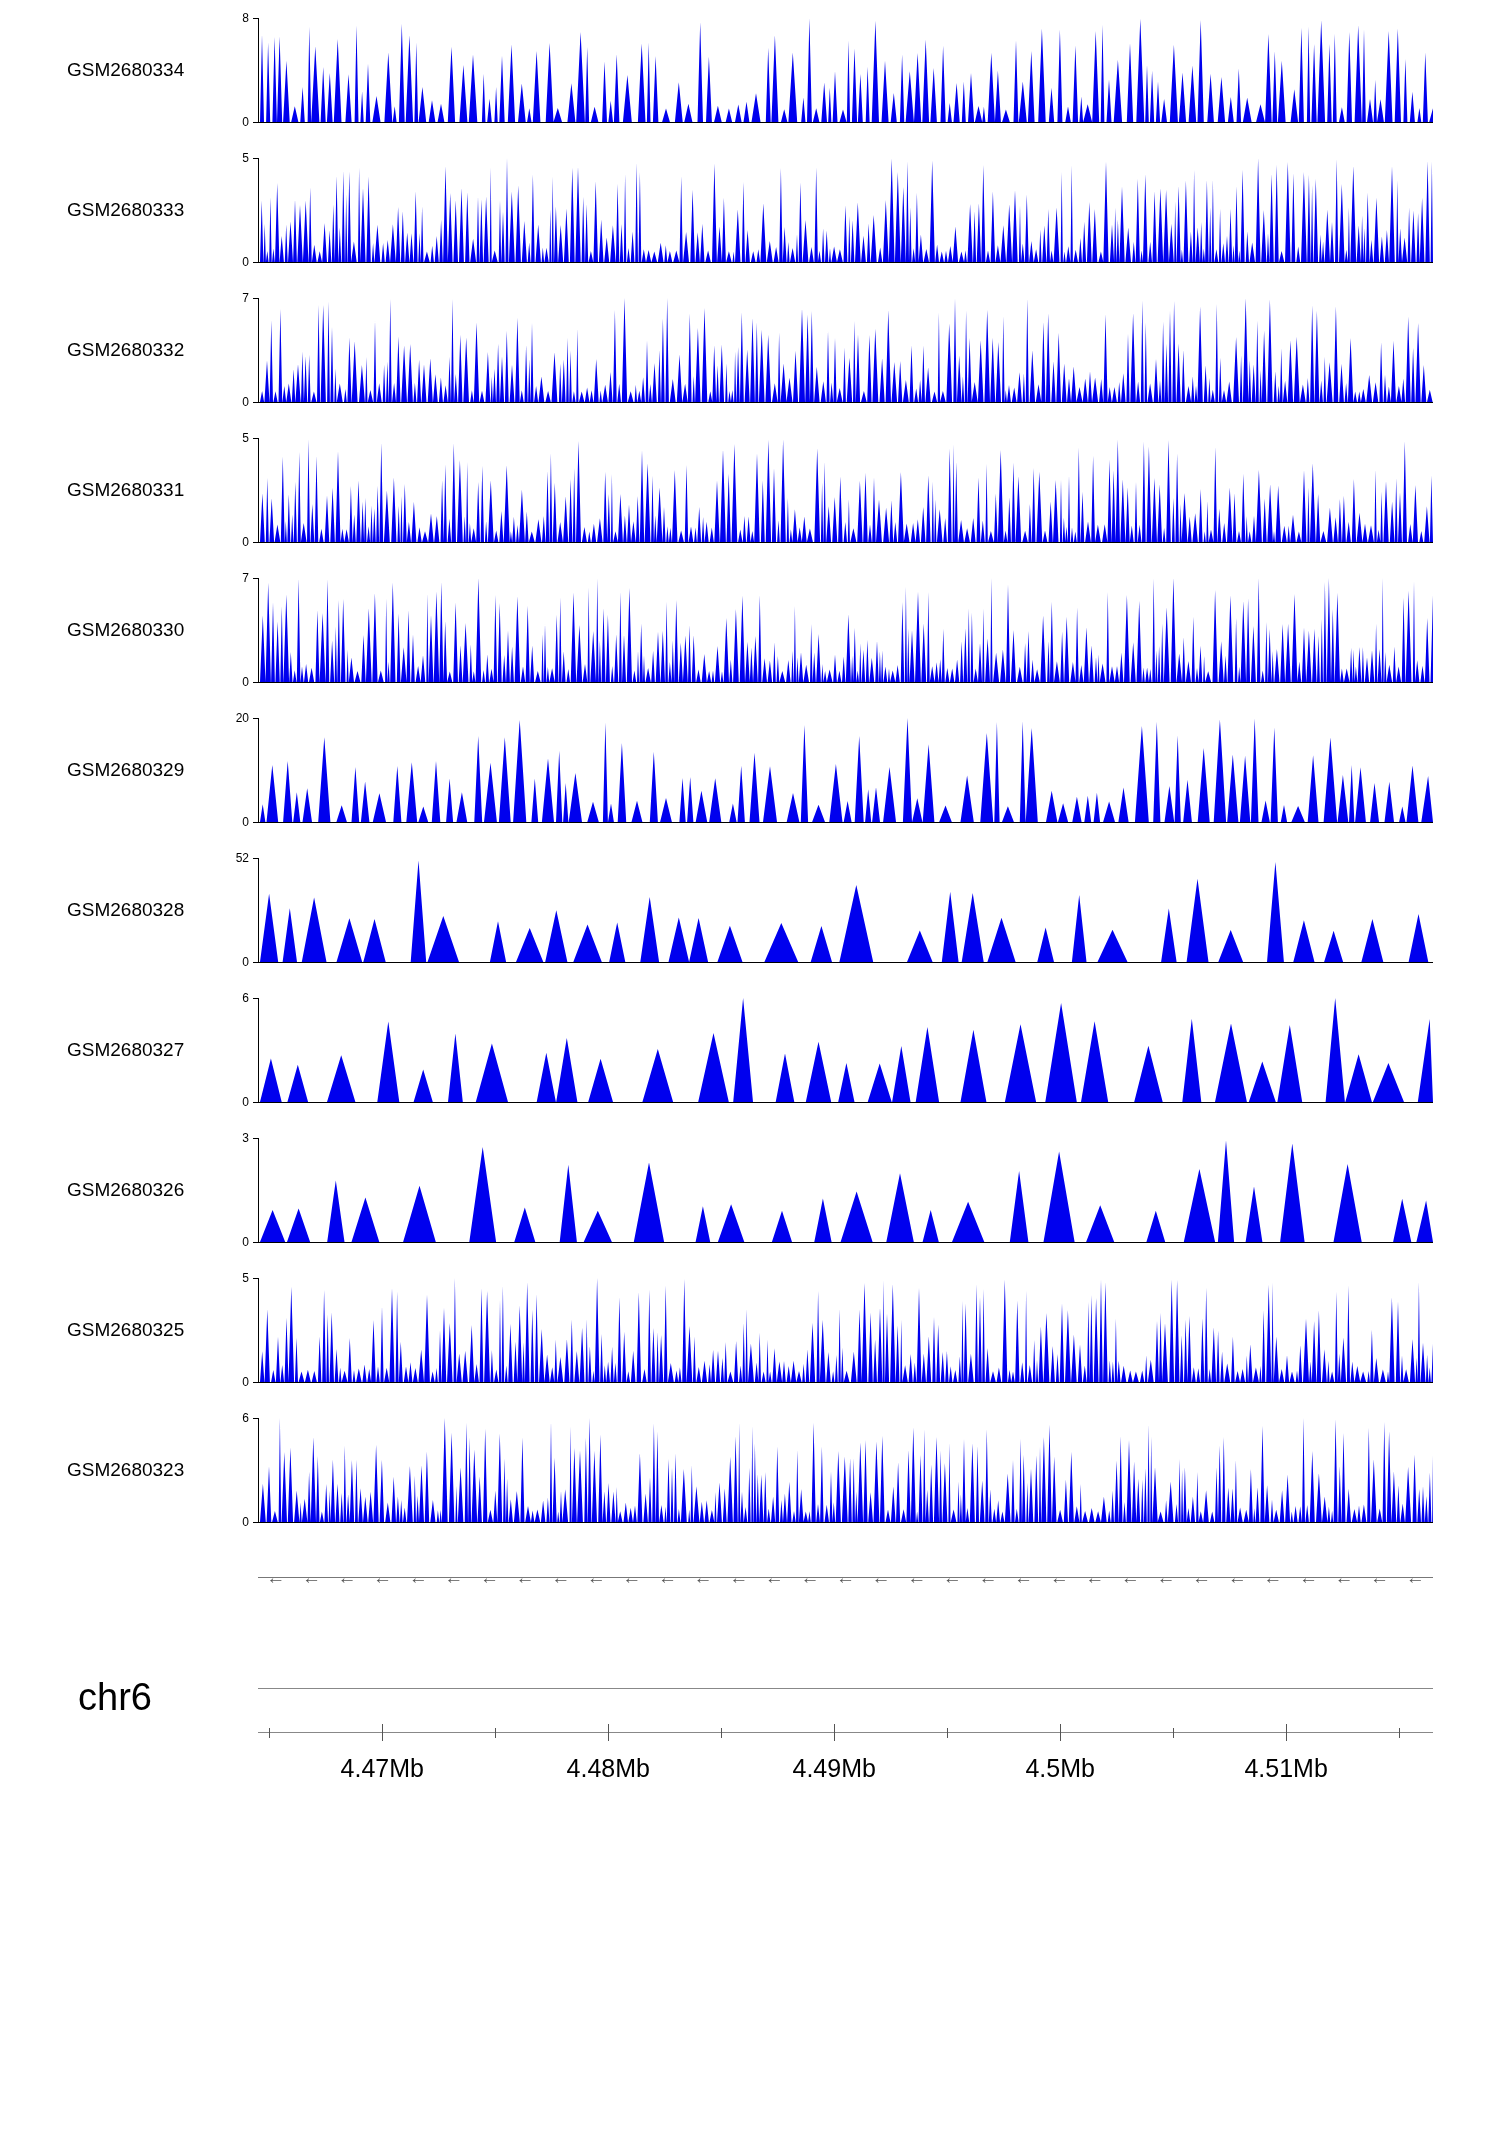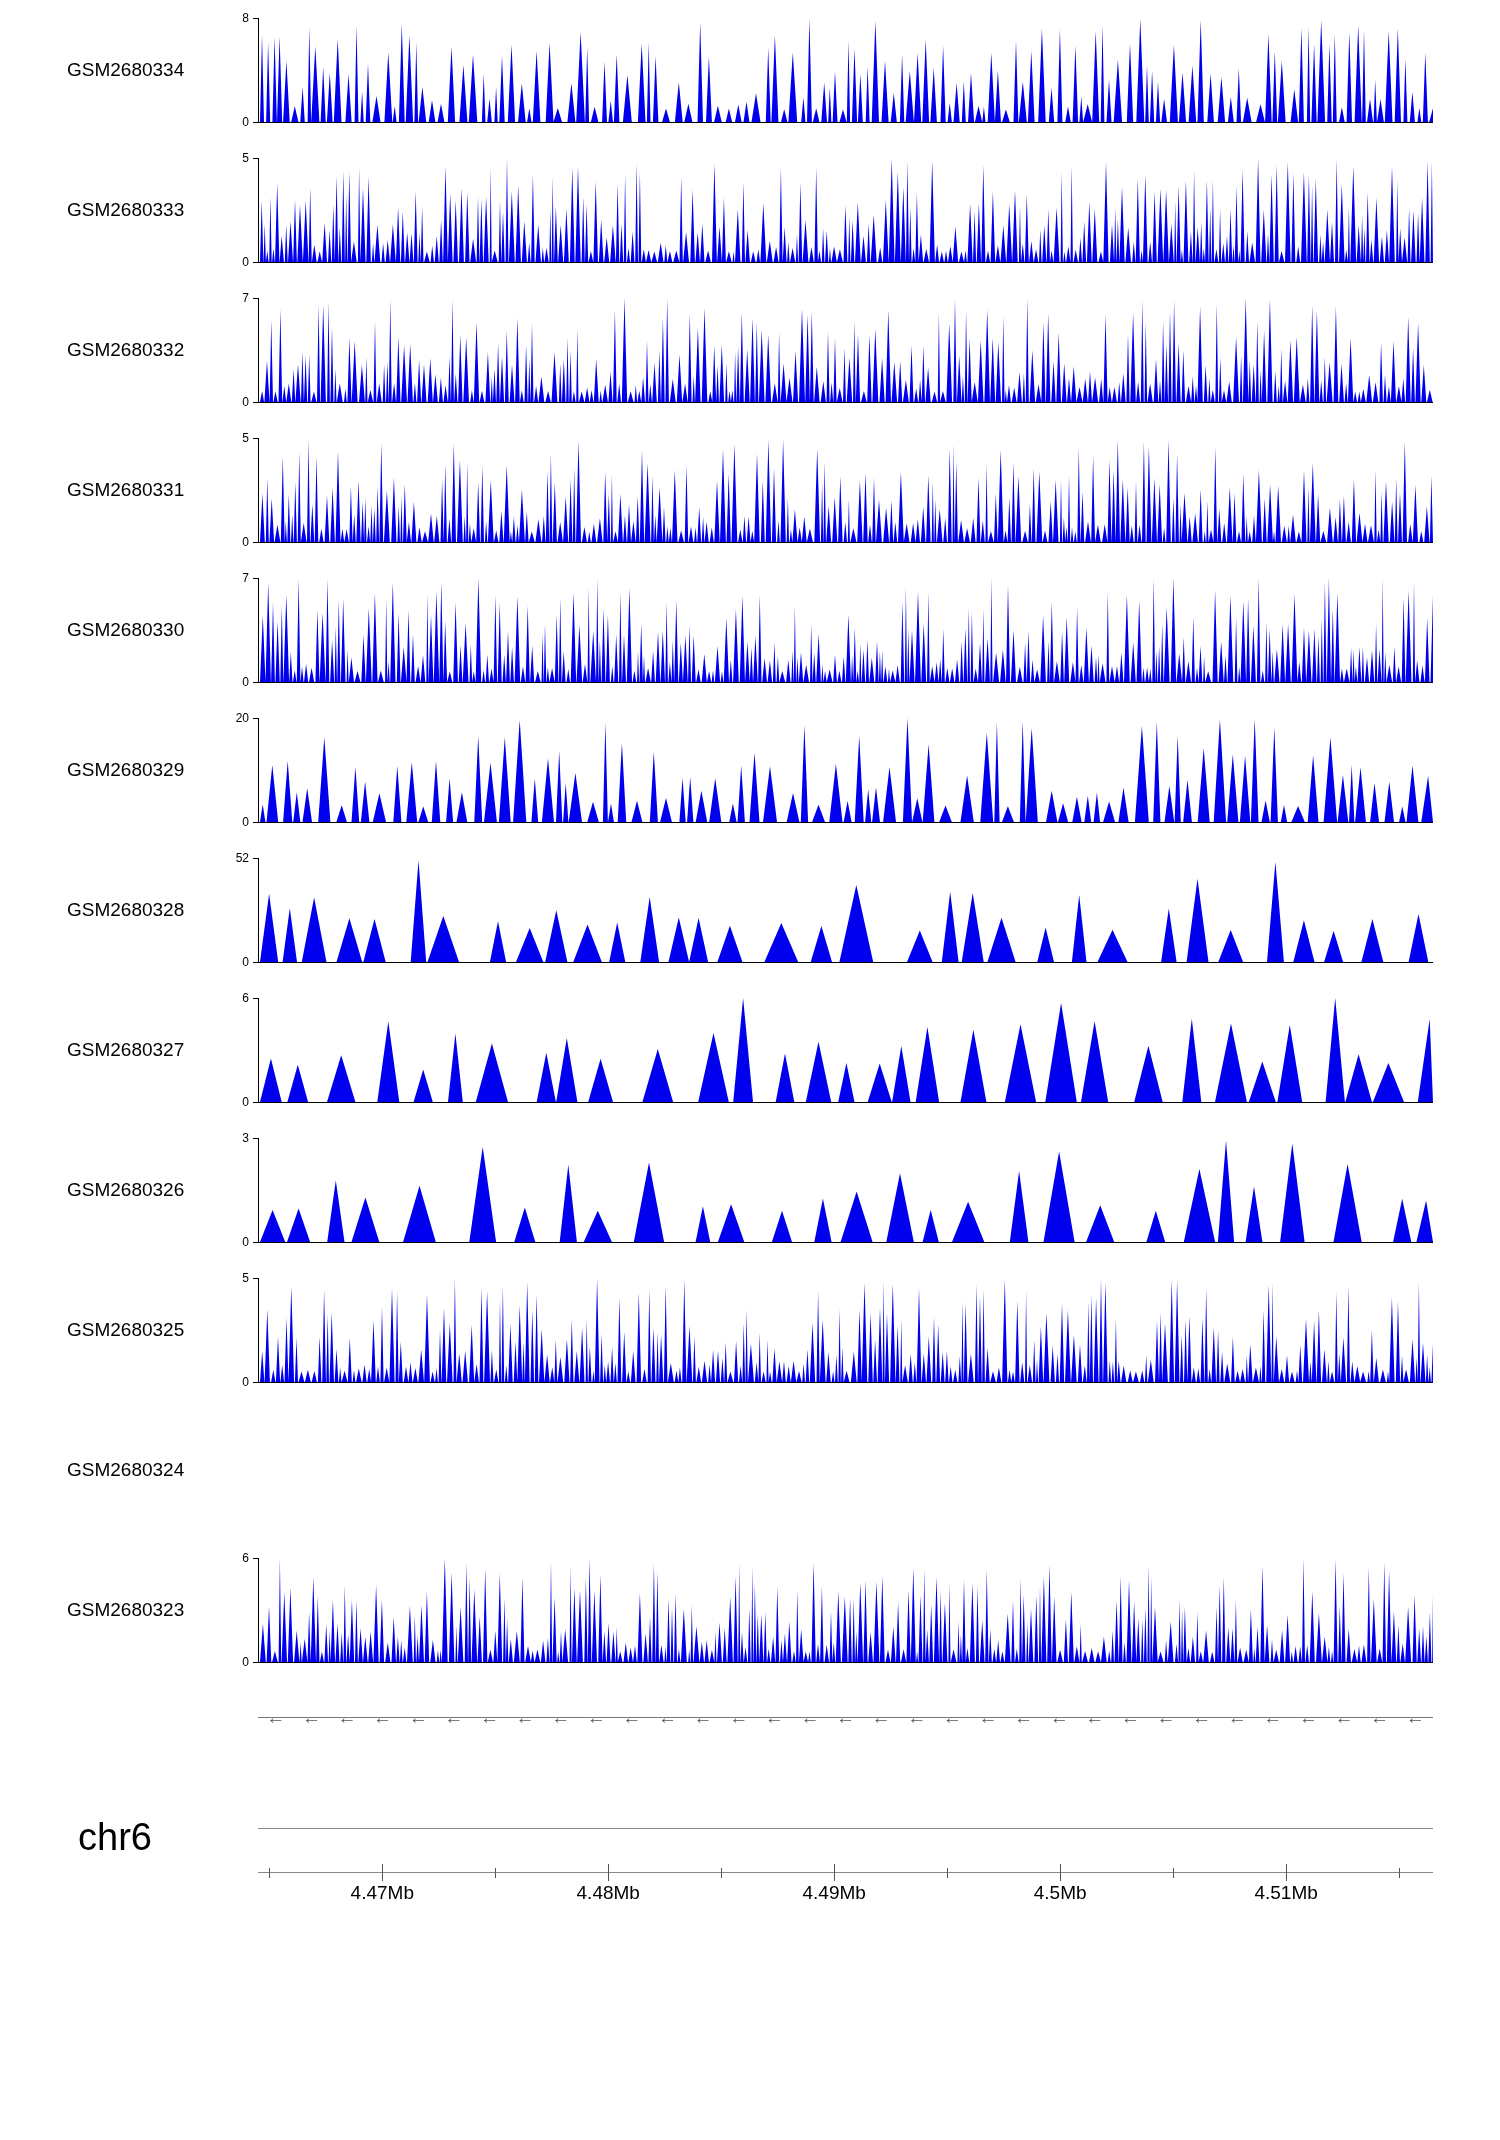--- a/index.html
+++ b/index.html
@@ -41,21 +41,21 @@
   
   .chrom-row{position:relative;height:170px;}
   .chrom-name{
     position:absolute;left:78px;top:46px;font-size:38px;color:#000;
   }
   .chrom-axis{position:absolute;left:258px;width:1175px;top:58px;height:100px;}
   .chrom-axis-line{position:absolute;left:0;right:0;top:0;height:1px;background:#888;}
   .chrom-tickline{position:absolute;left:0;right:0;top:44px;height:1px;background:#888;}
   .chrom-tick{position:absolute;top:36px;width:1px;height:17px;background:#555;}
   .chrom-tick-label{
-    position:absolute;top:54px;font-size:19px;color:#000;transform:translateX(-50%);
+    position:absolute;top:66px;font-size:25px;color:#000;transform:translateX(-50%);
     white-space:nowrap;
   }
 </style>
 </head>
 <body>
 
 <div class="genome-browser">
   <div id="tracks-container">
       <div class="track-row">
         <div class="track-label">GSM2680334</div>
@@ -209,24 +209,20 @@
             <span class="tick-label">5</span>
           </div>
           <div class="tick" style="top: 122px;">
             <span class="tick-label">0</span>
           </div>
           <div class="baseline" style="top: 122px;"></div>
           <svg class="signal-svg" viewBox="0 0 1175 140" preserveAspectRatio="none">
             <polygon points="0.0,122.0 2.0,122.0 4.2,91.3 6.4,122.0 6.6,122.0 9.3,49.2 11.9,122.0 13.1,122.0 15.3,109.9 17.5,122.0 17.9,122.0 20.0,76.8 22.1,122.0 22.4,122.0 24.2,105.1 26.1,122.0 26.5,122.0 28.5,57.8 30.5,122.0 30.5,122.0 33.3,26.8 36.1,122.0 36.9,122.0 38.5,77.8 40.0,122.0 40.6,122.0 43.5,111.5 46.4,122.0 46.9,122.0 49.9,109.8 52.8,122.0 53.7,122.0 56.3,111.1 58.9,122.0 59.9,122.0 61.6,76.4 63.4,122.0 64.2,122.0 66.1,30.0 68.0,122.0 68.3,122.0 69.7,54.4 71.0,122.0 71.5,122.0 73.7,52.3 76.0,122.0 76.6,122.0 78.5,88.9 80.4,122.0 80.9,122.0 82.2,107.5 83.5,122.0 83.7,122.0 86.6,110.7 89.5,122.0 89.8,122.0 91.8,77.9 93.8,122.0 94.6,122.0 96.0,110.0 97.4,122.0 98.1,122.0 100.8,108.4 103.6,122.0 104.4,122.0 106.5,104.5 108.7,122.0 109.3,122.0 111.2,109.1 113.1,122.0 113.1,122.0 115.5,60.0 117.8,122.0 118.3,122.0 120.0,106.5 121.8,122.0 122.4,122.0 124.0,46.3 125.6,122.0 126.1,122.0 128.7,107.7 131.2,122.0 131.4,122.0 134.0,28.2 136.6,122.0 137.5,122.0 139.1,31.5 140.6,122.0 140.8,122.0 142.8,81.7 144.8,122.0 145.8,122.0 148.0,106.6 150.3,122.0 150.5,122.0 152.5,102.2 154.4,122.0 154.9,122.0 157.4,108.1 159.8,122.0 160.4,122.0 163.2,89.6 166.0,122.0 166.2,122.0 169.0,34.7 171.9,122.0 172.6,122.0 174.6,111.5 176.7,122.0 177.1,122.0 178.5,107.9 179.9,122.0 180.6,122.0 182.0,70.3 183.4,122.0 183.6,122.0 186.0,47.8 188.3,122.0 189.0,122.0 191.8,63.0 194.6,122.0 195.5,122.0 196.9,18.0 198.4,122.0 198.6,122.0 201.2,93.5 203.8,122.0 204.5,122.0 207.2,90.7 209.9,122.0 211.1,122.0 213.7,65.0 216.2,122.0 216.3,122.0 218.6,104.0 220.9,122.0 221.5,122.0 223.5,28.2 225.4,122.0 226.1,122.0 229.1,31.0 232.0,122.0 232.4,122.0 233.9,90.1 235.5,122.0 236.1,122.0 238.3,109.6 240.4,122.0 240.9,122.0 242.0,40.1 243.1,122.0 243.5,122.0 244.9,25.7 246.2,122.0 246.8,122.0 248.3,105.6 249.7,122.0 250.2,122.0 252.4,63.8 254.7,122.0 255.7,122.0 257.5,81.6 259.3,122.0 259.3,122.0 261.7,45.4 264.2,122.0 264.3,122.0 265.5,82.3 266.8,122.0 266.9,122.0 269.2,22.3 271.6,122.0 272.5,122.0 274.3,49.7 276.1,122.0 276.8,122.0 278.6,34.3 280.4,122.0 281.0,122.0 283.7,69.1 286.3,122.0 286.4,122.0 289.1,94.5 291.7,122.0 292.0,122.0 294.2,107.2 296.3,122.0 296.4,122.0 297.8,79.6 299.3,122.0 299.5,122.0 302.4,97.1 305.2,122.0 306.3,122.0 308.9,79.3 311.5,122.0 312.1,122.0 313.8,59.4 315.5,122.0 316.3,122.0 318.8,91.1 321.3,122.0 321.6,122.0 324.1,67.7 326.5,122.0 327.6,122.0 328.7,59.1 329.9,122.0 330.3,122.0 331.9,86.2 333.5,122.0 334.3,122.0 335.4,110.7 336.6,122.0 336.7,122.0 339.1,18.0 341.5,122.0 342.1,122.0 343.6,74.0 345.1,122.0 345.5,122.0 346.8,105.2 348.1,122.0 348.3,122.0 350.1,101.7 352.0,122.0 352.5,122.0 354.1,86.7 355.7,122.0 355.9,122.0 357.4,102.8 358.8,122.0 359.5,122.0 361.4,37.3 363.3,122.0 364.1,122.0 366.2,71.8 368.3,122.0 368.6,122.0 370.3,111.2 372.1,122.0 372.9,122.0 375.2,90.8 377.5,122.0 378.6,122.0 380.8,32.3 383.1,122.0 384.2,122.0 386.5,109.0 388.7,122.0 389.7,122.0 391.3,29.4 392.9,122.0 393.4,122.0 395.4,68.0 397.5,122.0 398.3,122.0 399.6,72.0 400.8,122.0 401.0,122.0 403.1,75.1 405.3,122.0 405.9,122.0 407.7,25.4 409.5,122.0 409.9,122.0 412.8,103.1 415.8,122.0 416.7,122.0 418.5,110.5 420.3,122.0 420.4,122.0 421.9,107.3 423.5,122.0 424.2,122.0 426.3,19.0 428.4,122.0 428.6,122.0 431.5,66.0 434.3,122.0 434.9,122.0 436.4,76.6 437.9,122.0 438.4,122.0 440.8,107.1 443.1,122.0 443.9,122.0 446.5,100.7 449.1,122.0 450.1,122.0 451.6,104.3 453.0,122.0 453.1,122.0 455.1,89.7 457.1,122.0 457.9,122.0 460.0,90.8 462.1,122.0 462.8,122.0 464.4,98.1 466.0,122.0 466.2,122.0 467.7,81.9 469.2,122.0 469.6,122.0 472.4,111.4 475.2,122.0 476.0,122.0 478.1,81.0 480.2,122.0 481.0,122.0 482.6,105.6 484.2,122.0 484.4,122.0 485.7,63.1 487.1,122.0 487.4,122.0 488.6,49.1 489.8,122.0 490.0,122.0 492.9,83.4 495.9,122.0 496.8,122.0 498.6,102.4 500.4,122.0 500.4,122.0 501.7,72.7 503.0,122.0 503.6,122.0 505.6,111.5 507.6,122.0 508.4,122.0 509.5,79.5 510.6,122.0 510.6,122.0 512.1,111.5 513.6,122.0 514.3,122.0 516.5,88.3 518.6,122.0 518.8,122.0 521.4,101.4 524.1,122.0 524.2,122.0 526.0,101.1 527.8,122.0 528.6,122.0 530.7,105.9 532.7,122.0 532.9,122.0 535.6,100.8 538.2,122.0 538.4,122.0 541.0,110.9 543.6,122.0 544.2,122.0 545.6,103.7 547.0,122.0 547.7,122.0 549.4,89.2 551.2,122.0 551.8,122.0 554.5,62.8 557.2,122.0 558.5,122.0 560.1,30.9 561.7,122.0 561.8,122.0 564.7,59.7 567.6,122.0 568.2,122.0 570.4,92.1 572.7,122.0 573.7,122.0 575.1,111.3 576.5,122.0 577.0,122.0 578.4,94.9 579.8,122.0 580.4,122.0 581.6,48.8 582.8,122.0 583.1,122.0 584.4,87.5 585.6,122.0 585.8,122.0 588.6,110.7 591.5,122.0 592.9,122.0 595.8,91.6 598.7,122.0 599.3,122.0 601.5,49.5 603.7,122.0 603.7,122.0 606.5,22.9 609.3,122.0 610.3,122.0 612.6,52.5 614.8,122.0 615.3,122.0 617.1,79.6 619.0,122.0 619.6,122.0 622.0,47.4 624.3,122.0 624.6,122.0 625.6,20.2 626.7,122.0 626.9,122.0 629.0,53.5 631.1,122.0 632.1,122.0 634.8,24.1 637.5,122.0 637.7,122.0 639.6,65.6 641.5,122.0 642.2,122.0 643.3,59.7 644.3,122.0 644.4,122.0 647.1,105.2 649.8,122.0 650.6,122.0 652.7,94.0 654.7,122.0 655.3,122.0 656.8,102.6 658.3,122.0 658.6,122.0 661.0,28.0 663.4,122.0 663.7,122.0 665.8,93.5 668.0,122.0 668.5,122.0 670.8,76.3 673.2,122.0 674.3,122.0 676.0,57.0 677.7,122.0 678.3,122.0 680.2,64.5 682.1,122.0 682.7,122.0 684.7,92.1 686.6,122.0 687.2,122.0 688.9,90.9 690.6,122.0 691.0,122.0 692.7,106.2 694.4,122.0 695.1,122.0 697.3,110.1 699.4,122.0 700.4,122.0 701.8,96.2 703.2,122.0 703.4,122.0 704.5,40.8 705.5,122.0 705.7,122.0 707.6,43.6 709.5,122.0 710.1,122.0 712.9,93.7 715.7,122.0 716.9,122.0 718.5,24.2 720.0,122.0 720.1,122.0 722.0,37.1 723.8,122.0 724.2,122.0 725.6,28.9 726.9,122.0 727.5,122.0 729.6,88.1 731.7,122.0 732.3,122.0 735.0,111.3 737.8,122.0 738.6,122.0 740.9,107.5 743.3,122.0 744.1,122.0 746.8,19.5 749.4,122.0 749.9,122.0 751.6,109.7 753.2,122.0 753.3,122.0 755.0,111.6 756.8,122.0 757.1,122.0 759.3,40.6 761.5,122.0 762.2,122.0 764.2,102.2 766.3,122.0 767.0,122.0 768.1,30.7 769.1,122.0 769.6,122.0 771.8,104.9 774.1,122.0 774.8,122.0 776.2,79.9 777.6,122.0 778.0,122.0 779.0,99.8 780.1,122.0 780.6,122.0 782.9,66.5 785.2,122.0 785.5,122.0 788.4,52.9 791.4,122.0 792.5,122.0 794.7,86.0 796.9,122.0 797.9,122.0 799.5,94.0 801.0,122.0 801.7,122.0 804.0,43.3 806.2,122.0 807.0,122.0 809.9,50.1 812.8,122.0 813.1,122.0 815.9,74.4 818.7,122.0 819.8,122.0 822.0,84.4 824.2,122.0 824.9,122.0 826.8,105.6 828.7,122.0 829.0,122.0 830.4,41.9 831.7,122.0 831.7,122.0 833.4,35.1 835.0,122.0 835.7,122.0 838.1,38.1 840.6,122.0 841.2,122.0 843.0,19.6 844.8,122.0 845.1,122.0 847.4,22.2 849.7,122.0 850.5,122.0 851.8,100.3 853.1,122.0 853.6,122.0 854.9,101.4 856.2,122.0 856.7,122.0 857.9,58.5 859.1,122.0 859.1,122.0 860.8,100.7 862.5,122.0 863.1,122.0 865.7,105.7 868.4,122.0 869.7,122.0 872.2,110.4 874.7,122.0 875.1,122.0 877.9,111.4 880.8,122.0 882.0,122.0 884.2,110.5 886.3,122.0 886.9,122.0 888.2,95.3 889.4,122.0 889.9,122.0 892.8,99.8 895.7,122.0 897.0,122.0 899.0,61.1 901.0,122.0 901.0,122.0 902.6,52.8 904.1,122.0 904.1,122.0 907.0,63.2 909.9,122.0 911.3,122.0 913.7,19.8 916.1,122.0 916.7,122.0 919.1,19.9 921.5,122.0 922.0,122.0 923.7,75.3 925.3,122.0 926.0,122.0 927.6,59.5 929.3,122.0 929.3,122.0 931.4,56.0 933.5,122.0 933.8,122.0 935.8,107.3 937.8,122.0 938.5,122.0 940.3,108.3 942.1,122.0 942.6,122.0 944.4,58.3 946.3,122.0 946.6,122.0 948.2,27.8 949.8,122.0 950.2,122.0 951.7,109.1 953.1,122.0 953.4,122.0 955.8,67.3 958.1,122.0 958.5,122.0 960.1,70.4 961.6,122.0 962.3,122.0 964.1,91.6 965.8,122.0 966.3,122.0 969.2,103.5 972.2,122.0 973.1,122.0 974.9,76.6 976.7,122.0 977.2,122.0 979.6,110.9 982.0,122.0 982.2,122.0 984.6,108.9 987.1,122.0 987.7,122.0 988.8,95.4 990.0,122.0 990.1,122.0 992.3,84.3 994.6,122.0 995.0,122.0 997.9,107.5 1000.9,122.0 1001.3,122.0 1002.4,105.7 1003.6,122.0 1003.9,122.0 1005.6,50.3 1007.3,122.0 1008.2,122.0 1010.7,24.8 1013.3,122.0 1013.5,122.0 1014.6,22.5 1015.6,122.0 1015.7,122.0 1018.3,76.4 1020.9,122.0 1021.1,122.0 1023.7,109.1 1026.2,122.0 1026.9,122.0 1029.0,95.3 1031.1,122.0 1031.5,122.0 1034.0,111.5 1036.6,122.0 1037.7,122.0 1039.0,110.6 1040.3,122.0 1040.4,122.0 1042.3,85.3 1044.2,122.0 1045.0,122.0 1048.0,58.7 1051.0,122.0 1051.1,122.0 1052.4,101.4 1053.7,122.0 1053.8,122.0 1056.1,60.9 1058.4,122.0 1058.7,122.0 1060.9,50.2 1063.1,122.0 1064.0,122.0 1066.4,89.3 1068.8,122.0 1069.2,122.0 1070.4,100.8 1071.6,122.0 1071.8,122.0 1074.1,111.4 1076.3,122.0 1076.9,122.0 1078.3,31.8 1079.8,122.0 1079.8,122.0 1081.3,93.4 1082.7,122.0 1082.8,122.0 1085.4,77.6 1088.1,122.0 1088.9,122.0 1090.4,25.6 1092.0,122.0 1092.4,122.0 1094.3,101.5 1096.3,122.0 1096.5,122.0 1099.3,106.0 1102.2,122.0 1102.2,122.0 1105.1,111.5 1108.1,122.0 1109.3,122.0 1110.6,111.0 1111.9,122.0 1112.2,122.0 1113.9,69.7 1115.6,122.0 1115.8,122.0 1118.3,98.1 1120.9,122.0 1122.1,122.0 1124.9,109.6 1127.8,122.0 1128.9,122.0 1130.0,111.3 1131.2,122.0 1131.2,122.0 1133.9,37.4 1136.6,122.0 1137.8,122.0 1140.0,41.6 1142.1,122.0 1142.6,122.0 1144.0,95.5 1145.4,122.0 1145.4,122.0 1148.1,109.3 1150.8,122.0 1151.9,122.0 1154.5,78.9 1157.1,122.0 1157.5,122.0 1158.6,97.8 1159.7,122.0 1159.7,122.0 1160.9,22.1 1162.2,122.0 1162.5,122.0 1165.0,82.7 1167.5,122.0 1167.9,122.0 1169.1,94.7 1170.4,122.0 1170.6,122.0 1171.7,107.2 1172.9,122.0 1173.4,122.0 1175.2,78.9 1175.0,122.0 1175.0,122.0" fill="#0000ee"></polygon>
           </svg>
         </div>
-      </div>
-      <div class="track-row">
-        <div class="track-label">GSM2680324</div>
-        <div class="track-plot"></div>
       </div>
       <div class="track-row">
         <div class="track-label">GSM2680323</div>
         <div class="track-plot">
           <div class="axis-line" style="top: 18px; height: 104px;"></div>
           <div class="tick" style="top: 18px;">
             <span class="tick-label">6</span>
           </div>
           <div class="tick" style="top: 122px;">
             <span class="tick-label">0</span>

